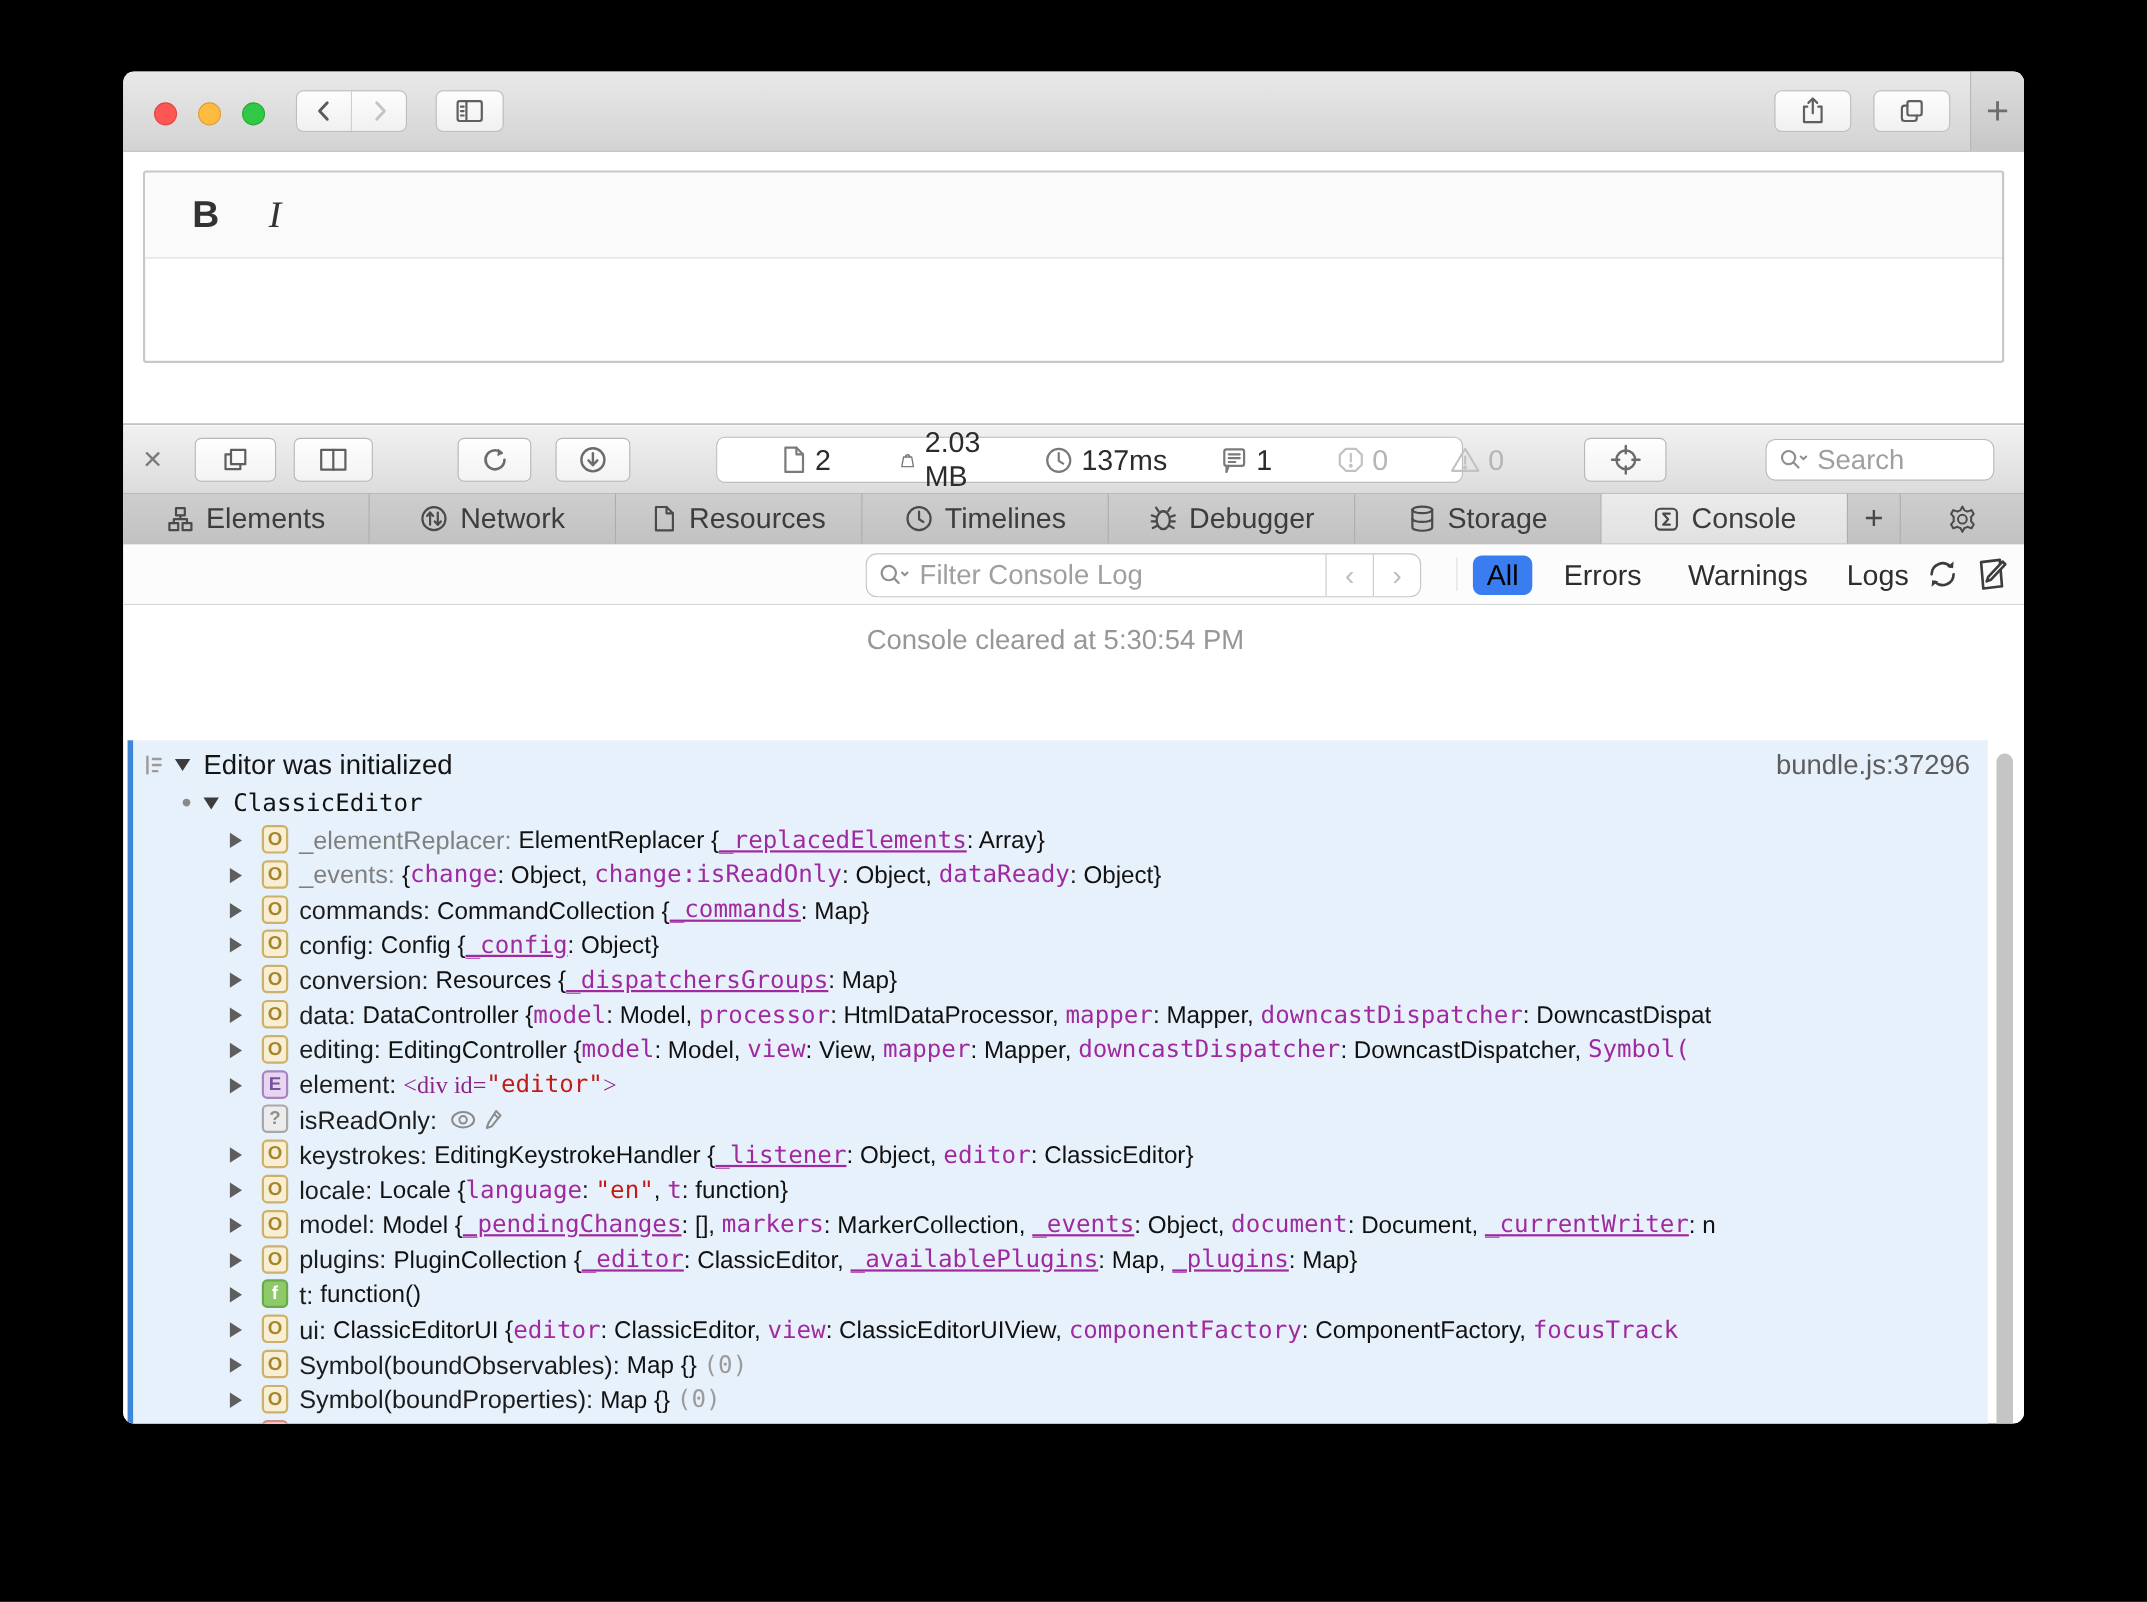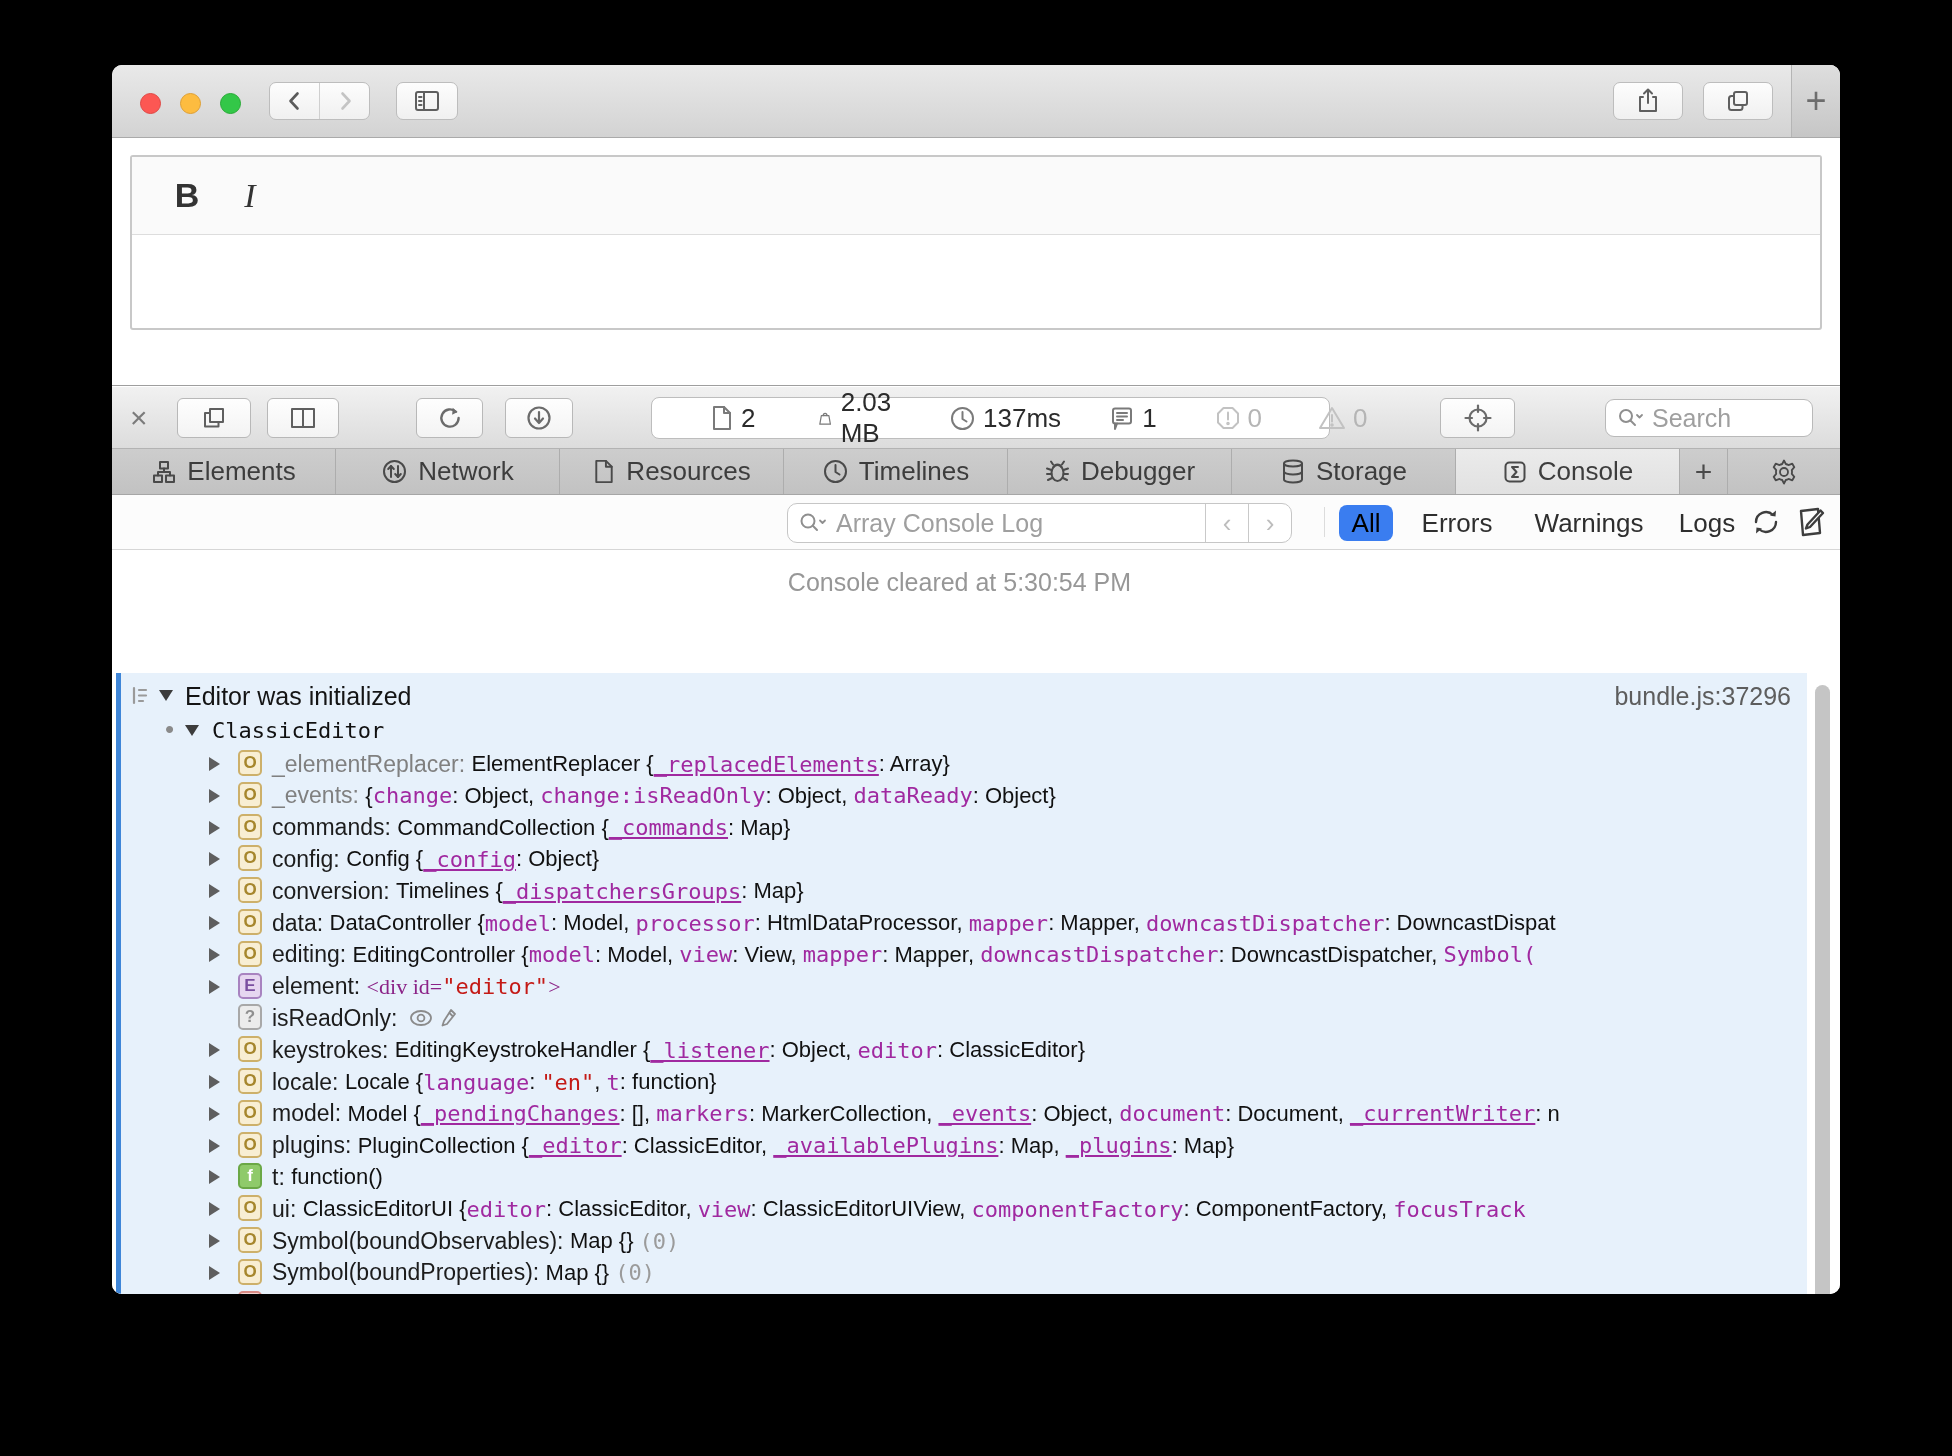--- a/index.html
+++ b/index.html
@@ -339,21 +339,21 @@
     </div>
 
     <div id="filterbar">
       <div id="filter-input">
         <div id="filter-ph">
           <svg class="ico" width="30" height="24" viewBox="0 0 30 24" style="stroke:#8f8f8f">
               <circle cx="10" cy="10" r="6.5"></circle>
               <line x1="14.8" y1="14.8" x2="19" y2="19"></line>
               <path d="M22 9.5 L24.5 12 L27 9.5" stroke-width="1.8"></path>
             </svg>
-          <span>Array Console Log</span>
+          <span>Filter Console Log</span>
         </div>
         <div class="step">
             <span>‹</span>
           </div>
         <div class="step">
             <span>›</span>
           </div>
       </div>
       <div id="scope-divider"></div>
       <div id="scope-all" class="scope">All</div>
@@ -437,21 +437,21 @@
                 <span class="cm">Config {</span>
                 <span class="cpu">_config</span>
                 <span class="cm">: Object}</span>
               </span>
             </div>
             <div class="crow" style="top: 202.2px;">
               <span class="tri tri-closed"></span>
               <span class="badge bTan">O</span>
               <span class="rowtext">
                 <span class="ck">conversion: </span>
-                <span class="cm">Timelines {</span>
+                <span class="cm">Resources {</span>
                 <span class="cpu">_dispatchersGroups</span>
                 <span class="cm">: Map}</span>
               </span>
             </div>
             <div class="crow" style="top: 234px;">
               <span class="tri tri-closed"></span>
               <span class="badge bTan">O</span>
               <span class="rowtext">
                 <span class="ck">data: </span>
                 <span class="cm">DataController {</span>

